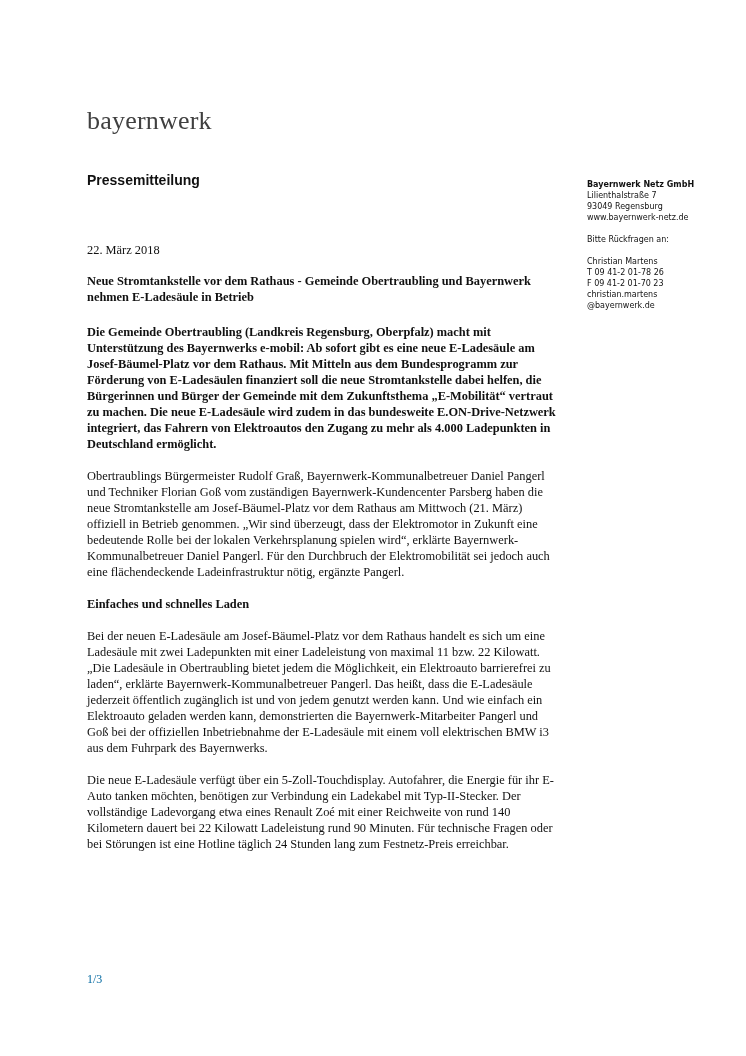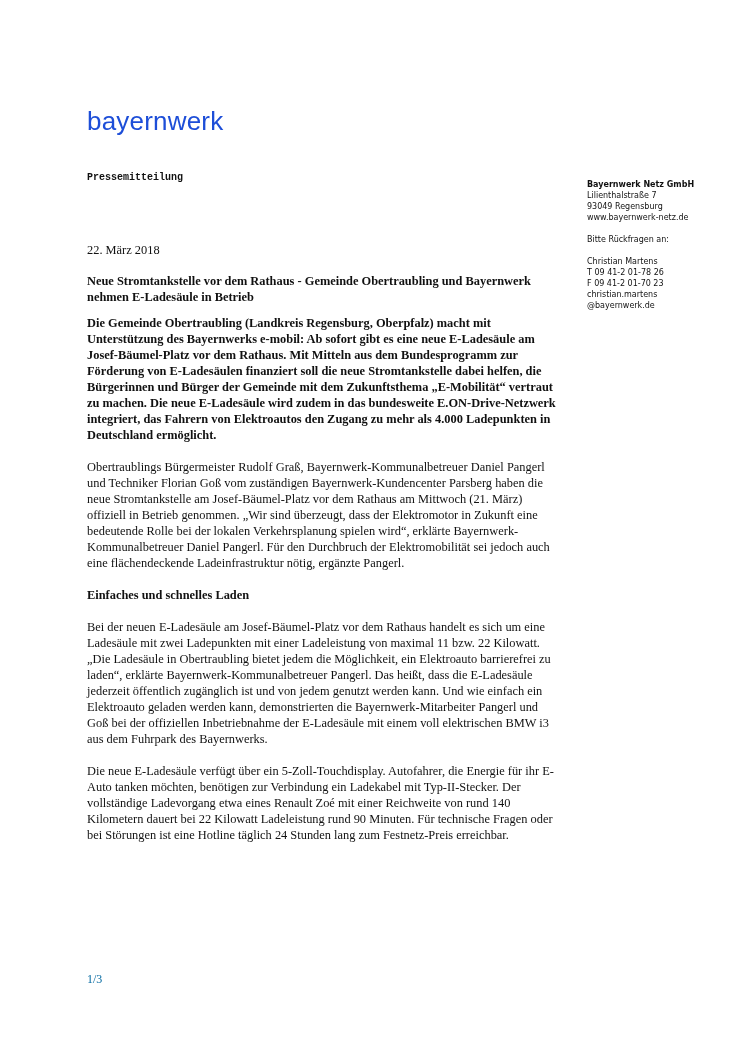--- a/index.html
+++ b/index.html
@@ -1,37 +1,37 @@
 <!DOCTYPE html>
 <html><head>
 <meta charset="utf-8">
 <style>
   html, body { margin: 0; padding: 0; background: #ffffff; }
   body { width: 746px; height: 1056px; position: relative; overflow: hidden; }
   .logo {
     position: absolute; left: 87px; top: 108px;
-    font-family: Liberation Sans, sans-serif; font-size: 26px; color: #1d4ed8;
+    font-family: Liberation Serif, serif; font-size: 26px; color: #404040;
     letter-spacing: 0.2px; line-height: 1;
   }
   .pm-title {
     position: absolute; left: 87px; top: 172px;
-    font-family: Liberation Mono, monospace; font-weight: bold; font-size: 10px; color: #111;
+    font-family: Liberation Sans, sans-serif; font-weight: bold; font-size: 14px; color: #111;
   }
   .sidebar {
     position: absolute; left: 587px; top: 179px; width: 140px;
     font-family: "DejaVu Sans", sans-serif; font-size: 8px; line-height: 11px; color: #111;
   }
   .sidebar .company { font-weight: bold; }
   .sidebar .gap { height: 11px; }
   .main {
     position: absolute; left: 87px; top: 242px; width: 485px;
     font-family: "Liberation Serif", serif; font-size: 12.4px; line-height: 16px; color: #111;
   }
   .date { margin: 0 0 15px 0; }
-  .headline { font-weight: bold; margin: 0 0 10px 0; }
+  .headline { font-weight: bold; margin: 0 0 19px 0; }
   .lead { font-weight: bold; margin: 0 16px 16px 0; }
   .para { margin: 0 15px 16px 0; }
   .subhead { font-weight: bold; margin: 0 0 16px 0; }
   .footer {
     position: absolute; left: 87px; top: 972px;
     font-family: "Liberation Serif", serif; font-size: 12px; color: #0369a1;
   }
 </style>
 </head>
 <body>

